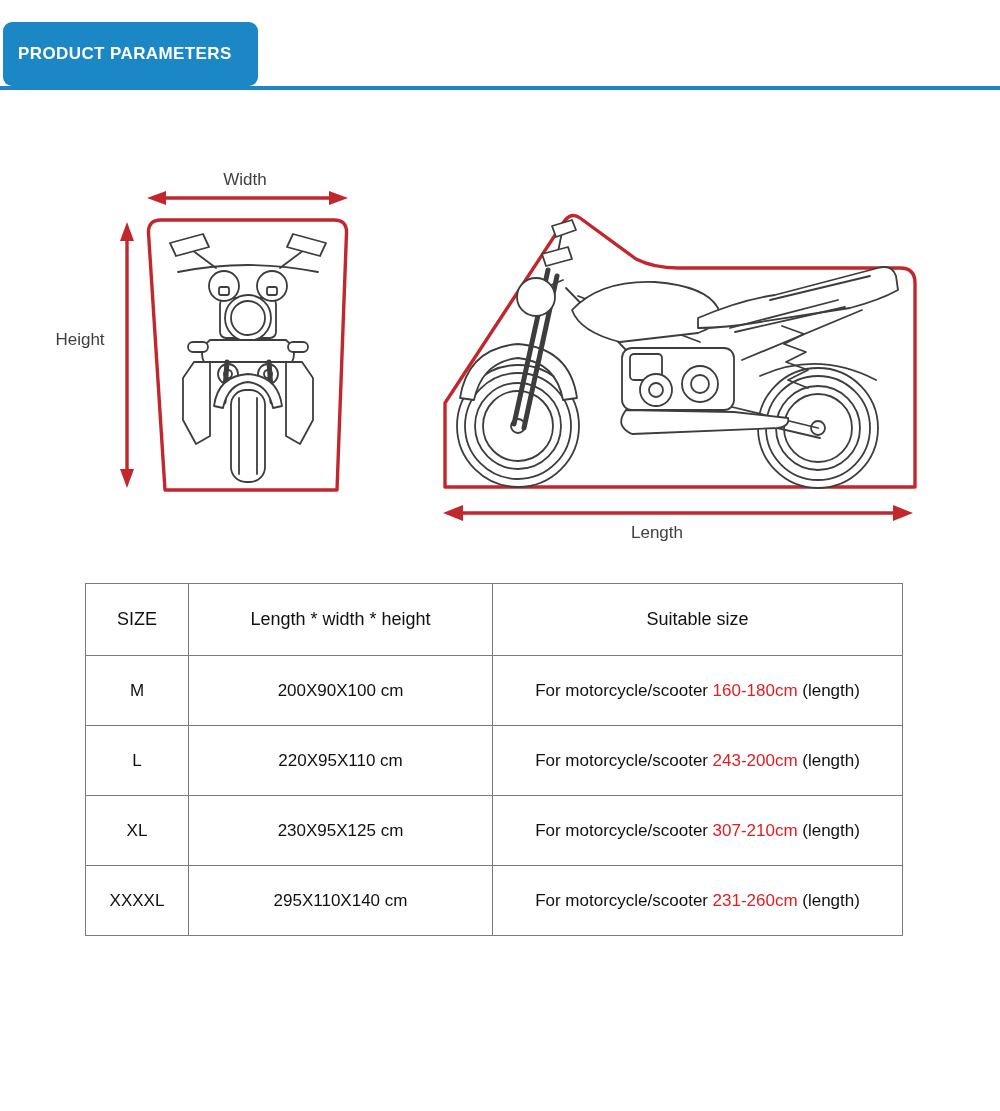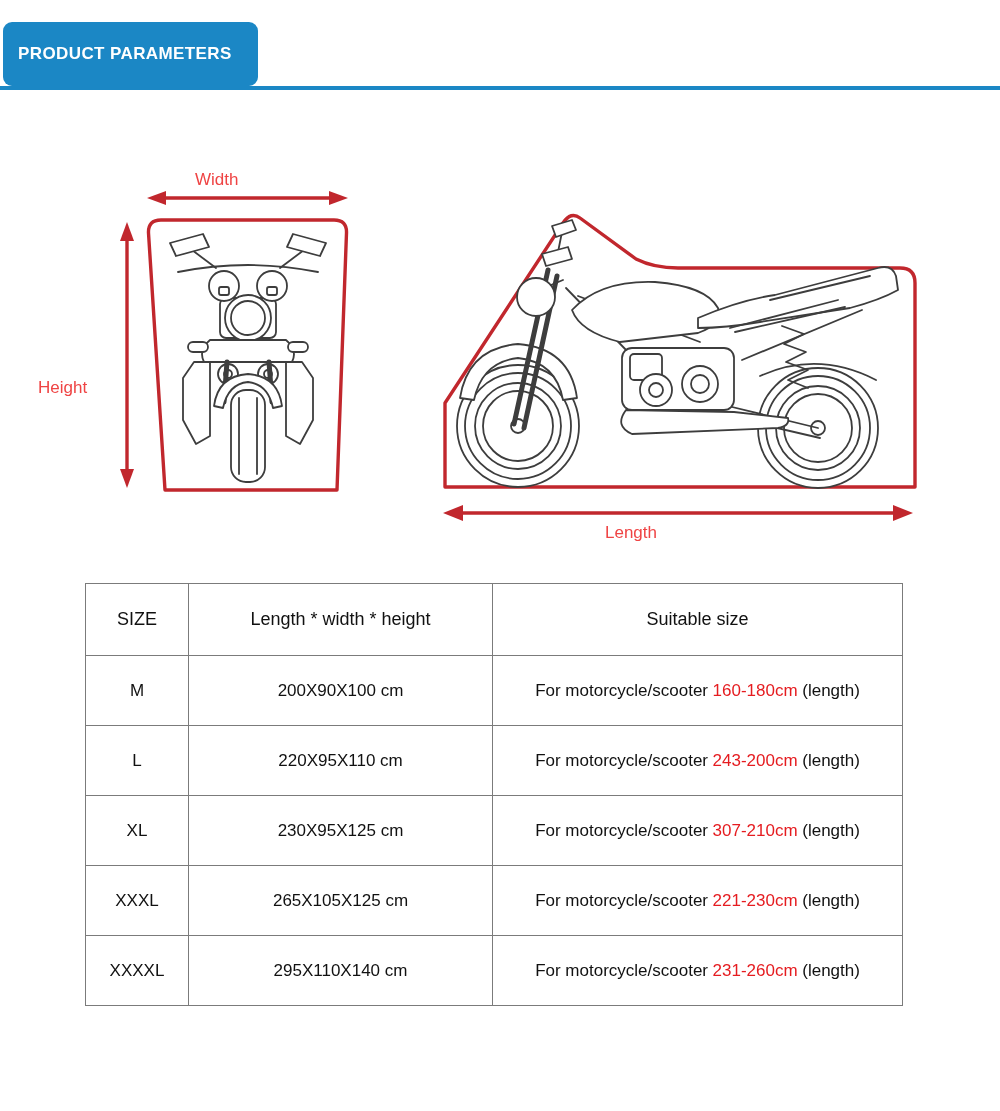--- a/index.html
+++ b/index.html
@@ -12,24 +12,24 @@
   .banner{
     position:absolute;left:3px;top:22px;width:255px;height:64px;
     background:#1b87c5;border-radius:9px;display:flex;align-items:center;
   }
   .banner span{
     color:#ffffff;font-size:17px;font-weight:bold;letter-spacing:.4px;padding-left:15px;
   }
   
   .diagrams{position:absolute;left:0;top:150px;width:1000px;height:420px;}
   .diagram-label{
-    position:absolute;color:#ef4444;font-size:17px;text-align:left;
+    position:absolute;color:#404040;font-size:17px;text-align:center;
   }
   .lbl-width{left:195px;top:20px;width:100px;}
-  .lbl-height{left:38px;top:180px;width:84px;margin-top:48px;}
+  .lbl-height{left:38px;top:180px;width:84px;}
   .lbl-length{left:605px;top:373px;width:104px;}
   svg{position:absolute;}
   .svg-front{left:110px;top:40px;}
   .svg-side{left:430px;top:50px;}
   .cover{stroke:#c1272d;stroke-width:3.4;fill:none;stroke-linejoin:round;}
   .arrow{stroke:#c1272d;stroke-width:3.4;fill:none;}
   .ahead{fill:#c1272d;stroke:none;}
   .art{stroke:#3d3d3d;stroke-width:1.8;fill:#ffffff;stroke-linejoin:round;stroke-linecap:round;}
   .artn{stroke:#3d3d3d;stroke-width:1.8;fill:none;stroke-linejoin:round;stroke-linecap:round;}
   .artw{stroke:#3d3d3d;stroke-width:5;fill:none;stroke-linecap:round;}
@@ -201,25 +201,20 @@
           <td>L</td>
           <td>220X95X110 cm</td>
           <td><span>For motorcycle/scooter</span><span class="range">243-200cm</span><span>(length)</span></td>
         </tr>
         <tr>
           <td>XL</td>
           <td>230X95X125 cm</td>
           <td><span>For motorcycle/scooter</span><span class="range">307-210cm</span><span>(length)</span></td>
         </tr>
         <tr>
-          <td>XXXL</td>
-          <td>265X105X125 cm</td>
-          <td><span>For motorcycle/scooter</span><span class="range">221-230cm</span><span>(length)</span></td>
-        </tr>
-        <tr>
           <td>XXXXL</td>
           <td>295X110X140 cm</td>
           <td><span>For motorcycle/scooter</span><span class="range">231-260cm</span><span>(length)</span></td>
         </tr>
       </tbody>
     </table>
   </div>
 
 </div>
 

